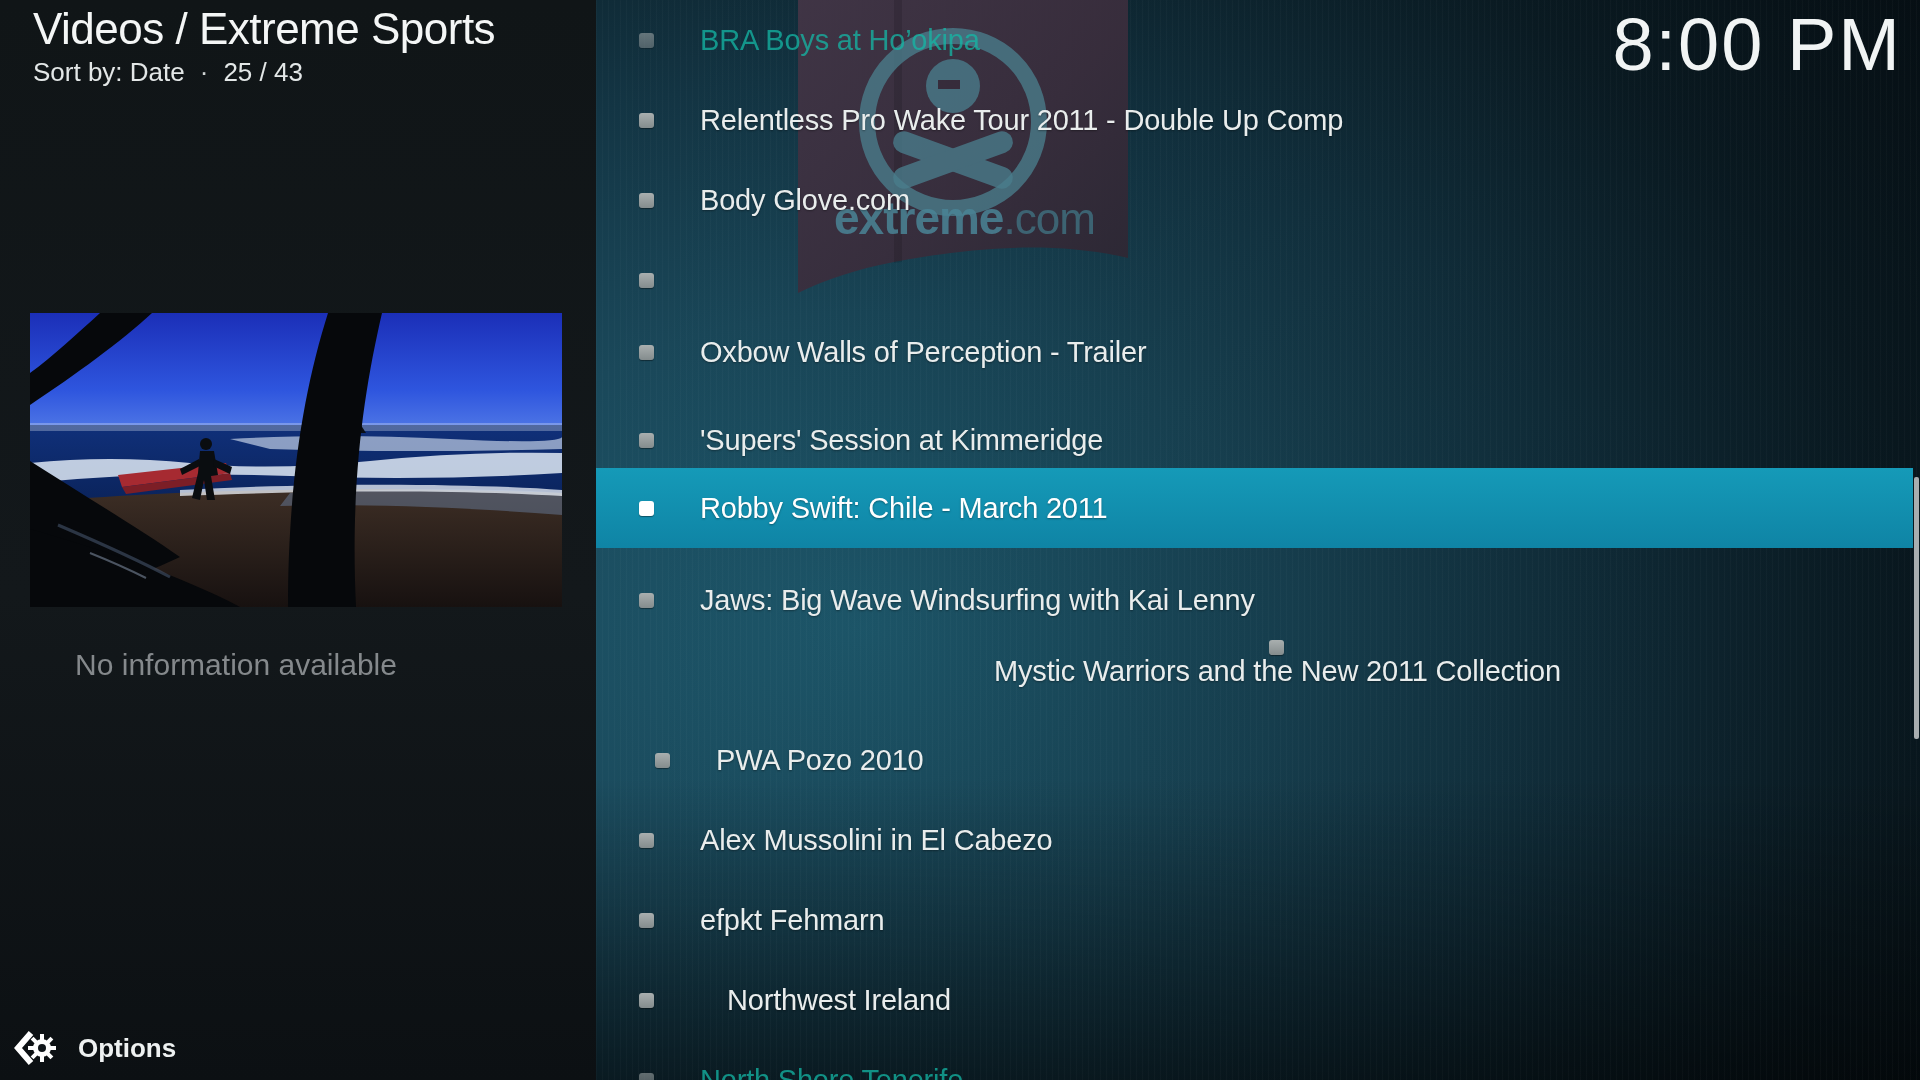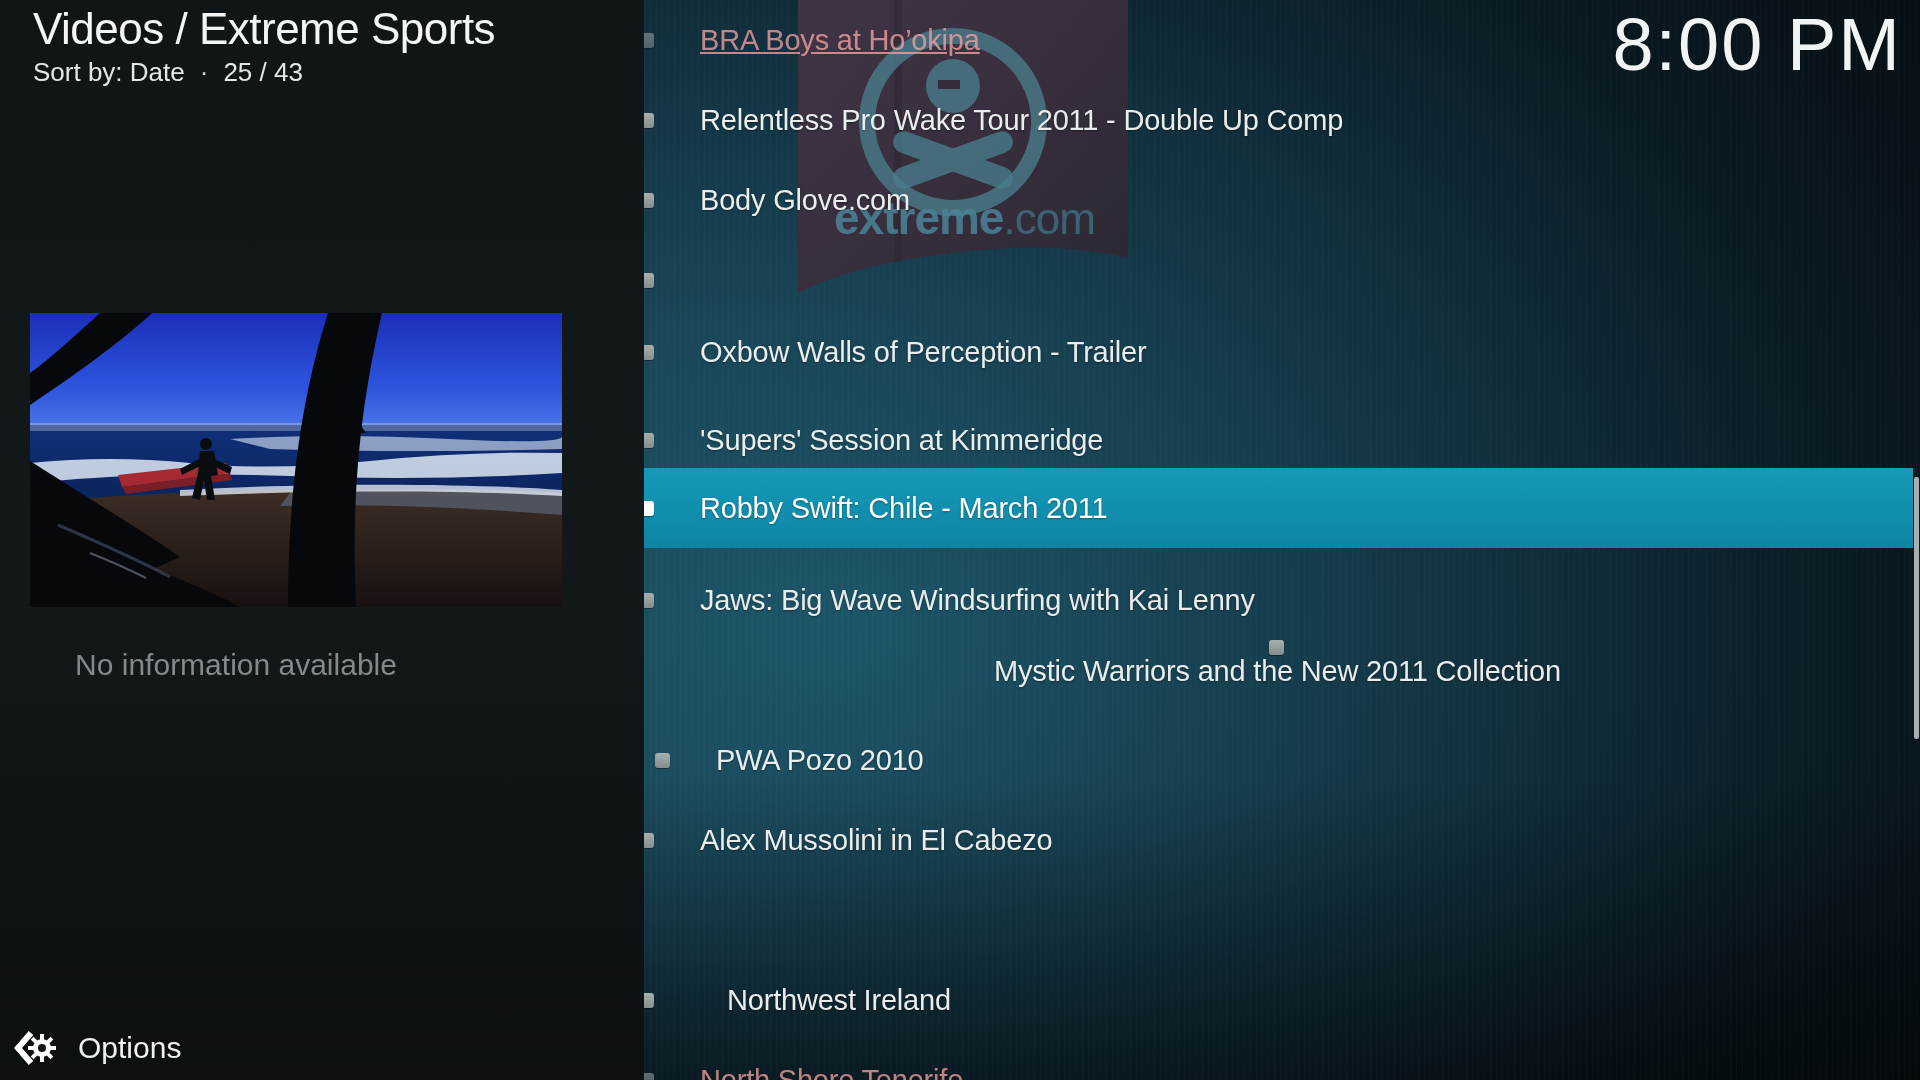--- a/index.html
+++ b/index.html
@@ -20,21 +20,20 @@
   .list-bg::after{
     content:"";position:absolute;inset:0;
     background:repeating-linear-gradient(90deg, rgba(255,255,255,.022) 0 1px, rgba(0,0,0,0) 1px 6px);
   }
   
   .watermark{position:absolute;left:798px;top:0;width:374px;height:305px;z-index:1;}
   
   .left-panel{
     position:absolute;left:0;top:0;width:596px;height:1080px;z-index:3;
     background:linear-gradient(180deg,#101517 0%,#13181b 55%,#0c1013 100%);
-    padding-left:48px;
   }
   .page-title{
     position:absolute;left:33px;top:4px;
     font-size:44px;font-weight:400;color:#f4f6f6;letter-spacing:-.5px;white-space:nowrap;
   }
   .sort-line{
     position:absolute;left:33px;top:57px;display:flex;align-items:baseline;
     font-size:26px;font-weight:300;color:#e3e7e7;
   }
   .sort-line .dot{margin:0 15px;color:#cfd4d4;}
@@ -43,21 +42,21 @@
     background:#000;overflow:hidden;
   }
   .no-info{
     position:absolute;left:0;top:648px;width:472px;text-align:center;
     font-size:30px;font-weight:300;color:#85898c;
   }
   .options-btn{
     position:absolute;left:12px;top:1023px;height:50px;z-index:4;
     display:flex;align-items:center;cursor:pointer;
   }
-  .options-btn .label{font-size:30px;font-weight:400;color:#eef1f1;margin-left:20px;}
+  .options-btn .label{font-size:26px;font-weight:700;color:#eef1f1;margin-left:20px;}
   
   .clock{
     position:absolute;right:18px;top:2px;z-index:2;
     font-size:74px;font-weight:100;color:#f1f4f4;letter-spacing:2px;white-space:nowrap;
   }
   
   .video-list{position:absolute;left:596px;top:0;width:1324px;height:1120px;z-index:2;}
   .row{
     position:absolute;left:0;width:calc(100% - 7px);height:80px;
     display:flex;align-items:center;cursor:pointer;
@@ -71,21 +70,21 @@
     margin-left:46px;font-size:29px;font-weight:400;color:#e9eded;
     letter-spacing:-.2px;white-space:nowrap;
     text-shadow:0 1px 2px rgba(0,0,0,.35);
   }
   .row.selected{
     background:linear-gradient(180deg,var(--selected-row-top,#159ab8) 0%,var(--selected-row,#0f84a5) 100%);
   }
   .row.selected .bullet{background:#ffffff;}
   .row.selected .label{color:#ffffff;}
   .row.faded .bullet{opacity:.55;}
-  .row.faded .label{color:#fca5a5;opacity:.75;text-shadow:none;text-decoration:underline;}
+  .row.faded .label{color:#14b8a6;opacity:.75;text-shadow:none;}
   
   .scrollbar-thumb{
     position:absolute;right:1px;top:477px;width:5px;height:262px;z-index:5;
     background:var(--scrollbar,#a8adaf);border-radius:2px;
   }
 </style>
 </head>
 <body>
 
 <div class="list-bg"></div>
@@ -152,20 +151,24 @@
       <span class="bullet"></span>
       <span class="label">Mystic Warriors and the New 2011 Collection</span>
     </div>
     <div class="row" style="top: 720px; padding-left: 16px;">
       <span class="bullet"></span>
       <span class="label">PWA Pozo 2010</span>
     </div>
     <div class="row" style="top: 800px;">
       <span class="bullet"></span>
       <span class="label">Alex Mussolini in El Cabezo</span>
+    </div>
+    <div class="row" style="top: 880px;">
+      <span class="bullet"></span>
+      <span class="label">efpkt Fehmarn</span>
     </div>
     <div class="row" style="top: 960px; gap: 27px;">
       <span class="bullet"></span>
       <span class="label">Northwest Ireland</span>
     </div>
     <div class="row faded" style="top: 1040px;">
       <span class="bullet"></span>
       <span class="label">North Shore Tenerife</span>
     </div>
   </div>

